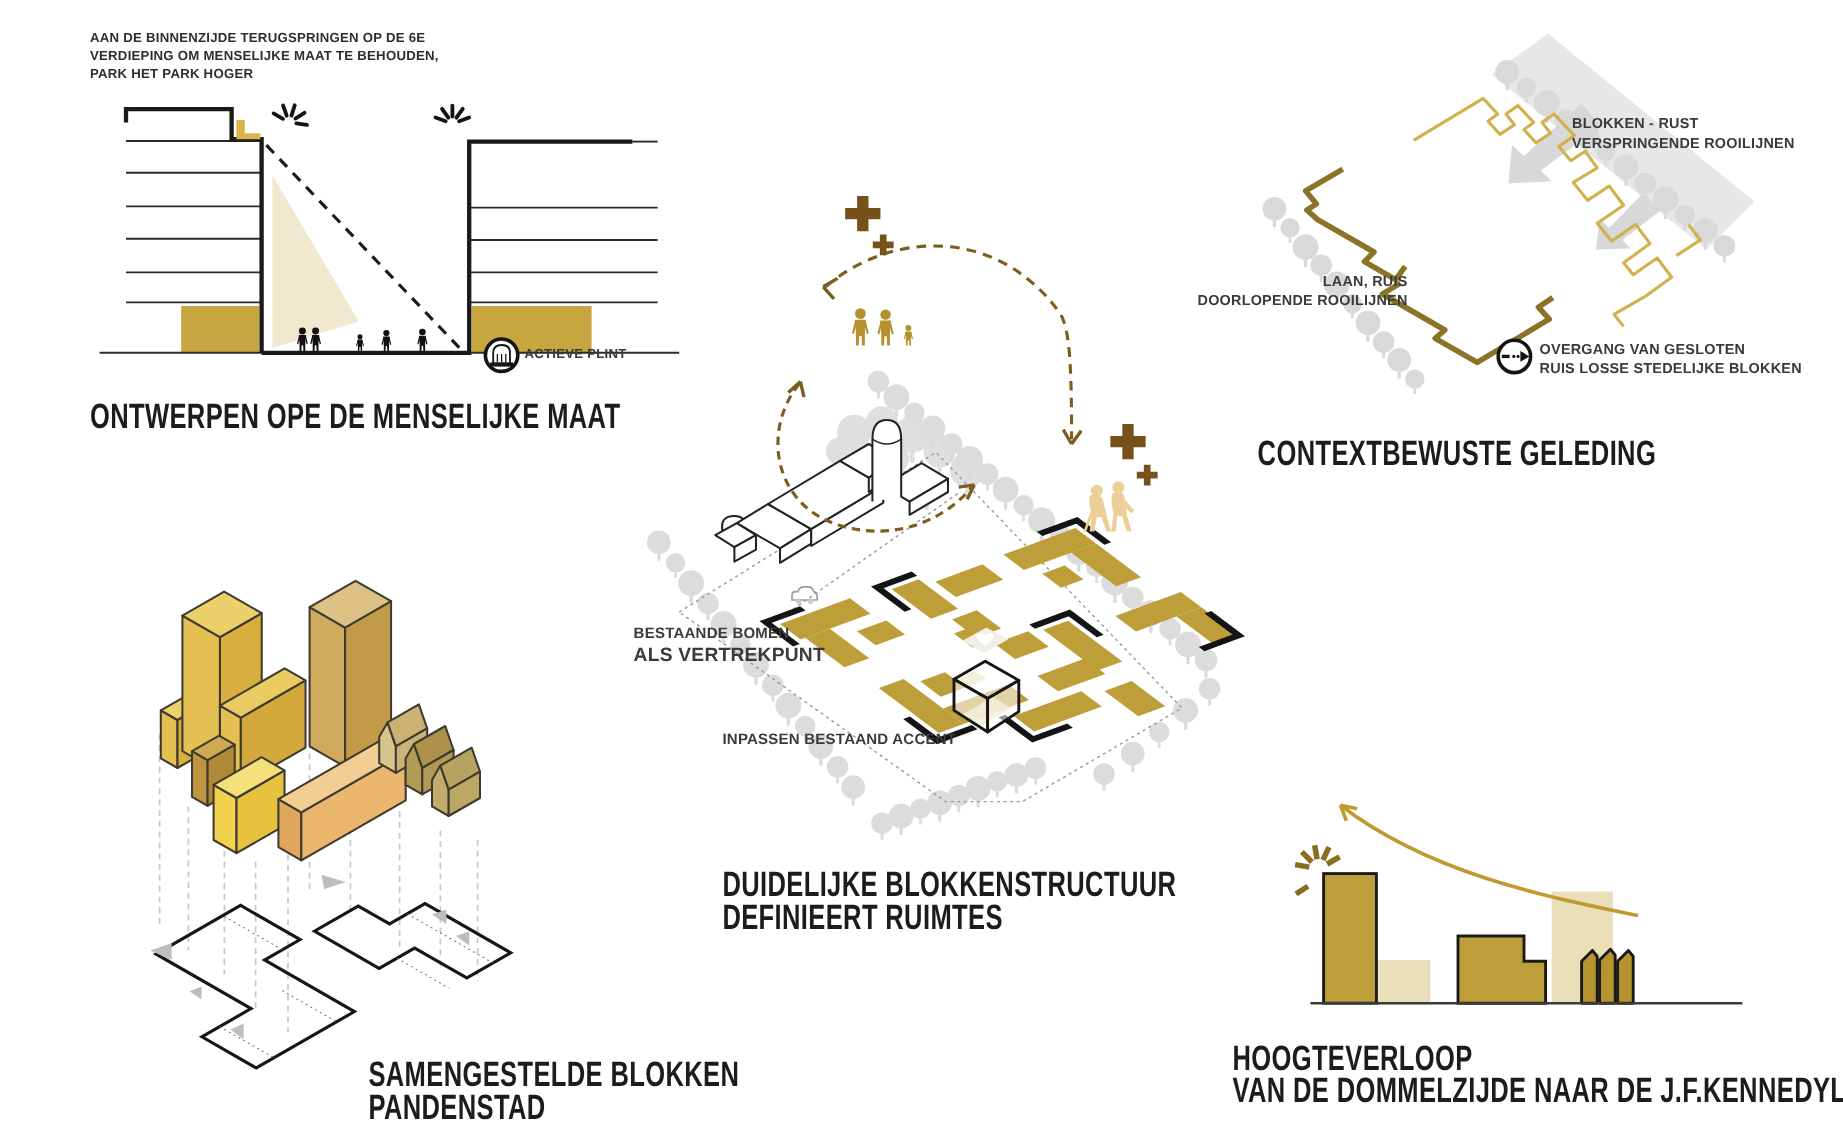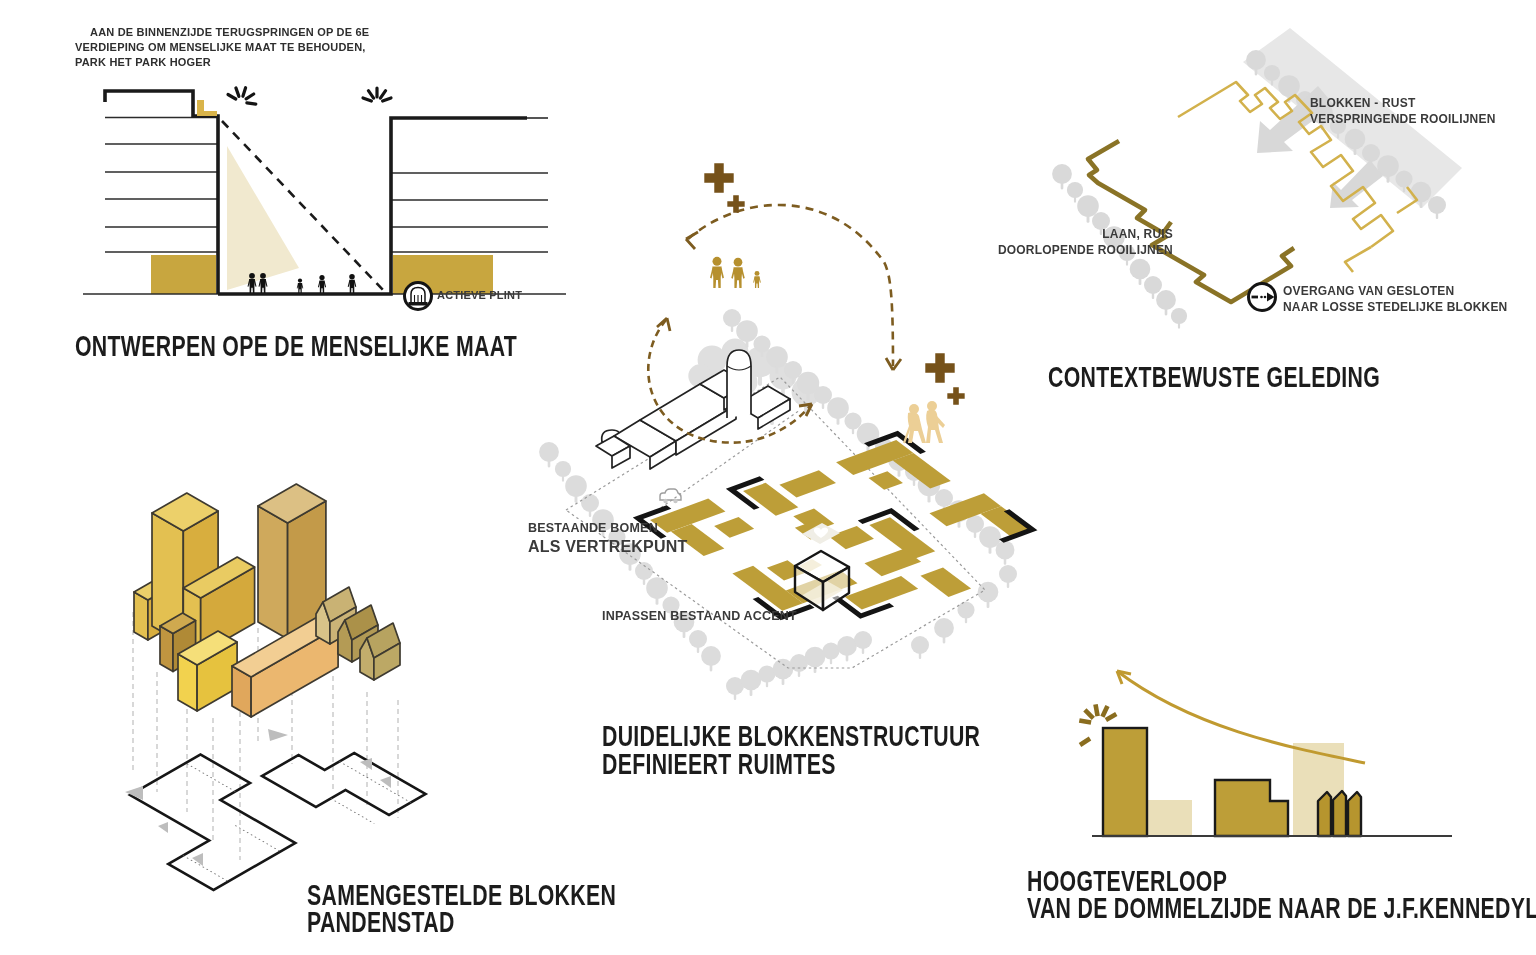--- a/index.html
+++ b/index.html
@@ -403,32 +403,32 @@
       <line x1="1091.1" y1="722.6" x2="1079.3" y2="720.5"></line>
       <line x1="1093.3" y1="718.3" x2="1084.9" y2="709.9"></line>
       <line x1="1097.6" y1="716.1" x2="1095.5" y2="704.3"></line>
       <line x1="1102.4" y1="716.7" x2="1107.5" y2="705.9"></line>
       <line x1="1105.9" y1="720" x2="1116.3" y2="714"></line>
       <line x1="1080" y1="745" x2="1090" y2="738.5"></line>
     </g>
   </g>
 </svg>
 
-<div class="lbl ann" style="left:90px;top:27px;text-align:right;">AAN DE BINNENZIJDE TERUGSPRINGEN OP DE 6E</div>
+<div class="lbl ann" style="left:75px;top:27px;text-align:right;">AAN DE BINNENZIJDE TERUGSPRINGEN OP DE 6E</div>
 <div class="lbl ann" style="left:75px;top:42px;">VERDIEPING OM MENSELIJKE MAAT TE BEHOUDEN,</div>
 <div class="lbl ann" style="left:75px;top:57px;">PARK HET PARK HOGER</div>
 <div class="lbl" style="left:437px;top:290px;font-size:11px;">ACTIEVE PLINT</div>
 <div class="ttl" style="left:75px;top:330px;">ONTWERPEN OPE DE MENSELIJKE MAAT</div>
 
 <div class="lbl" style="left:1310px;top:97px;">BLOKKEN - RUST</div>
 <div class="lbl" style="left:1310px;top:113px;">VERSPRINGENDE ROOILIJNEN</div>
 <div class="lbl r" style="left:950px;top:228px;width:183px;">LAAN, RUIS</div>
 <div class="lbl r" style="left:950px;top:244px;width:183px;">DOORLOPENDE ROOILIJNEN</div>
 <div class="lbl" style="left:1283px;top:285px;">OVERGANG VAN GESLOTEN</div>
-<div class="lbl" style="left:1283px;top:301px;">NAAR LOSSE STEDELIJKE BLOKKEN</div>
+<div class="lbl" style="left:1283px;top:301px;">RUIS LOSSE STEDELIJKE BLOKKEN</div>
 <div class="ttl" style="left:1048px;top:361px;">CONTEXTBEWUSTE GELEDING</div>
 
 <div class="lbl" style="left:528px;top:522px;font-size:12.5px;">BESTAANDE BOMEN</div>
 <div class="lbl" style="left:528px;top:539px;font-size:16px;">ALS VERTREKPUNT</div>
 <div class="lbl" style="left:568px;top:610px;font-size:12.5px;padding-left:34px;">INPASSEN BESTAAND ACCENT</div>
 <div class="ttl" style="left:602px;top:720px;">DUIDELIJKE BLOKKENSTRUCTUUR</div>
 <div class="ttl" style="left:602px;top:748px;">DEFINIEERT RUIMTES</div>
 
 <div class="ttl" style="left:307px;top:879px;">SAMENGESTELDE BLOKKEN</div>
 <div class="ttl" style="left:307px;top:906px;">PANDENSTAD</div>

